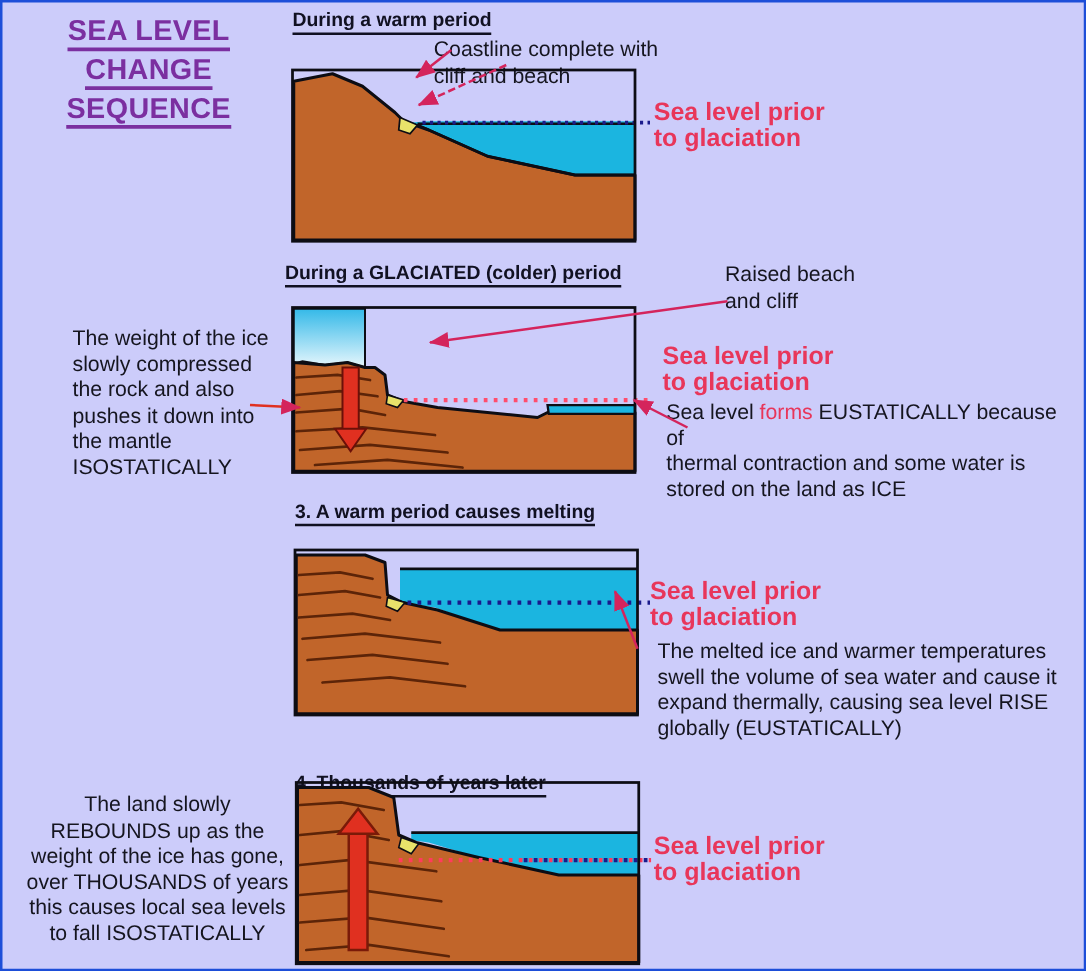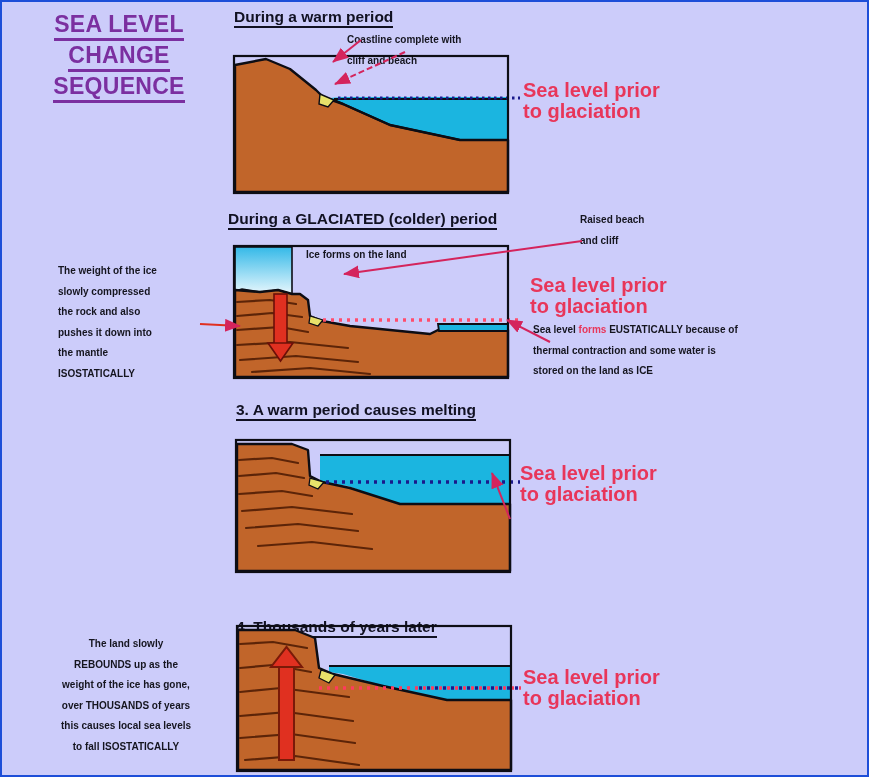--- a/index.html
+++ b/index.html
@@ -48,24 +48,24 @@
     white-space: nowrap;
   }
   .panel-head span {
     border-bottom: 2px solid #111122;
     padding-bottom: 1px;
   }
 
   
   .txt {
     position: absolute;
-    font-size: 10px;
+    font-size: 17px;
     line-height: 20.5px;
     color: #15151f;
-    font-weight: bold;
+    font-weight: normal;
   }
   .red {
     color: #e8365a;
   }
   .redlabel {
     position: absolute;
     font-size: 20px;
     line-height: 21px;
     font-weight: bold;
     color: #e8365a;
@@ -129,23 +129,20 @@
       </marker>
     </defs>
     <path d="M131,18 L103,40" stroke="#d4245c" stroke-width="2" fill="none" marker-end="url(#ah)"></path>
     <path d="M175,30 L105,62" stroke="#d4245c" stroke-width="2" fill="none" marker-end="url(#ah)" stroke-dasharray="6 3"></path>
   </svg>
 
   <div class="panel-head" style="left:226px; top:208px;">
     <span>During a GLACIATED (colder) period</span>
   </div>
 
-  <div class="txt" style="left:304px; top:243px; width:250px;">
-    <div style="white-space:pre-line;">Ice forms on the land</div>
-  </div>
 
   <div class="txt" style="left:578px; top:208px; width:180px;">
     <div style="white-space:pre-line;">Raised beach
 and cliff</div>
   </div>
 
   <div class="txt" style="left:56px; top:259px; width:180px;">
     <div style="white-space:pre-line;">The weight of the ice
 slowly compressed
 the rock and also
@@ -210,20 +207,26 @@
 
   <div class="panel-head" style="left:234px; top:399px;">
     <span>3. A warm period causes melting</span>
   </div>
 
   <div class="redlabel" style="left:518px; top:461px;">
     <div style="white-space:pre-line;">Sea level prior
 to glaciation</div>
   </div>
 
+  <div class="txt" style="left:524px; top:509px; width:336px;">
+    <div style="white-space:pre-line;">The melted ice and warmer temperatures
+swell the volume of sea water and cause it
+expand thermally, causing sea level RISE
+globally (EUSTATICALLY)</div>
+  </div>
 
   <div class="scene" style="left:230px; top:434px;">
     <svg width="288" height="140" viewBox="0 0 288 140">
 
       <path d="M88,19 L278,19 L278,68 L166,68 L116,50 L88,46 Z" fill="#1bb5e0"></path>
 
       <path d="M5,8 L60,8 L76,14 L78,40 L90,46 L118,52 L168,68 L278,68 L278,135 L5,135 Z" fill="#c1652a" stroke="#0d0d14" stroke-width="2.4" stroke-linejoin="round"></path>
 
       <path d="M78,42 L92,46 L86,53 L77,49 Z" fill="#e8e26a" stroke="#0d0d14" stroke-width="1.3"></path>
 

